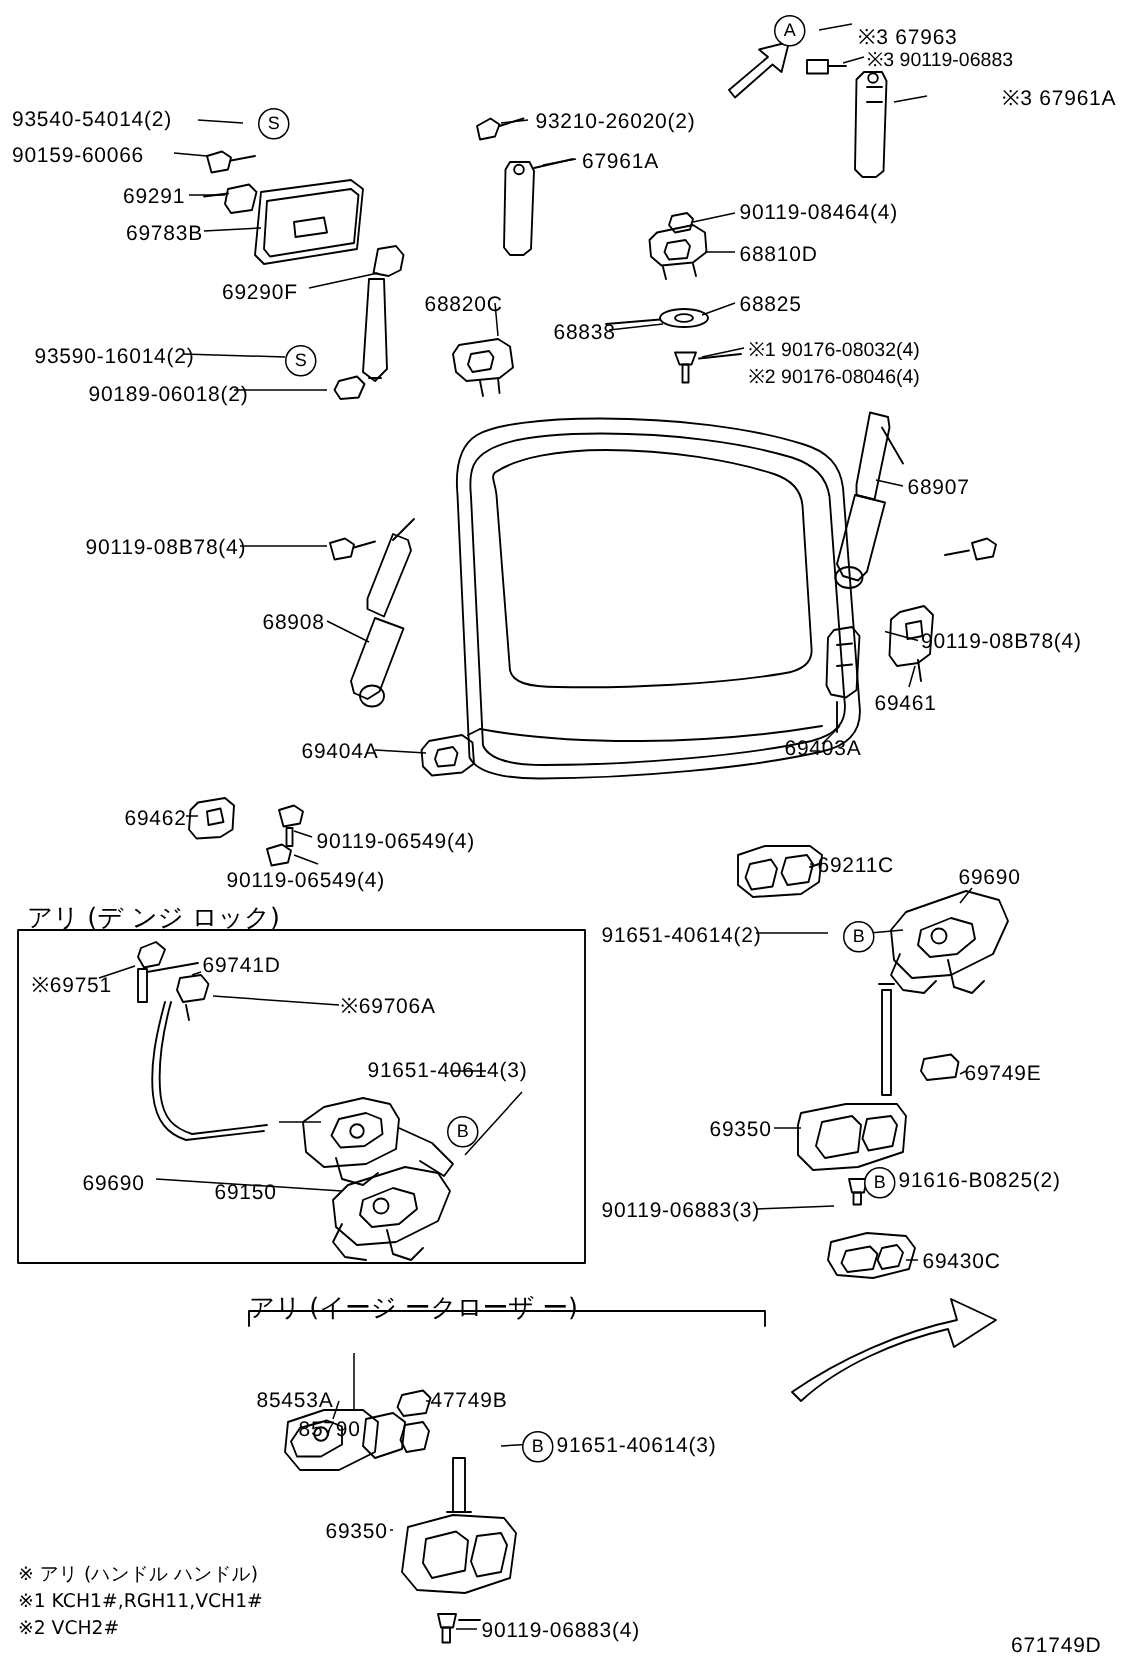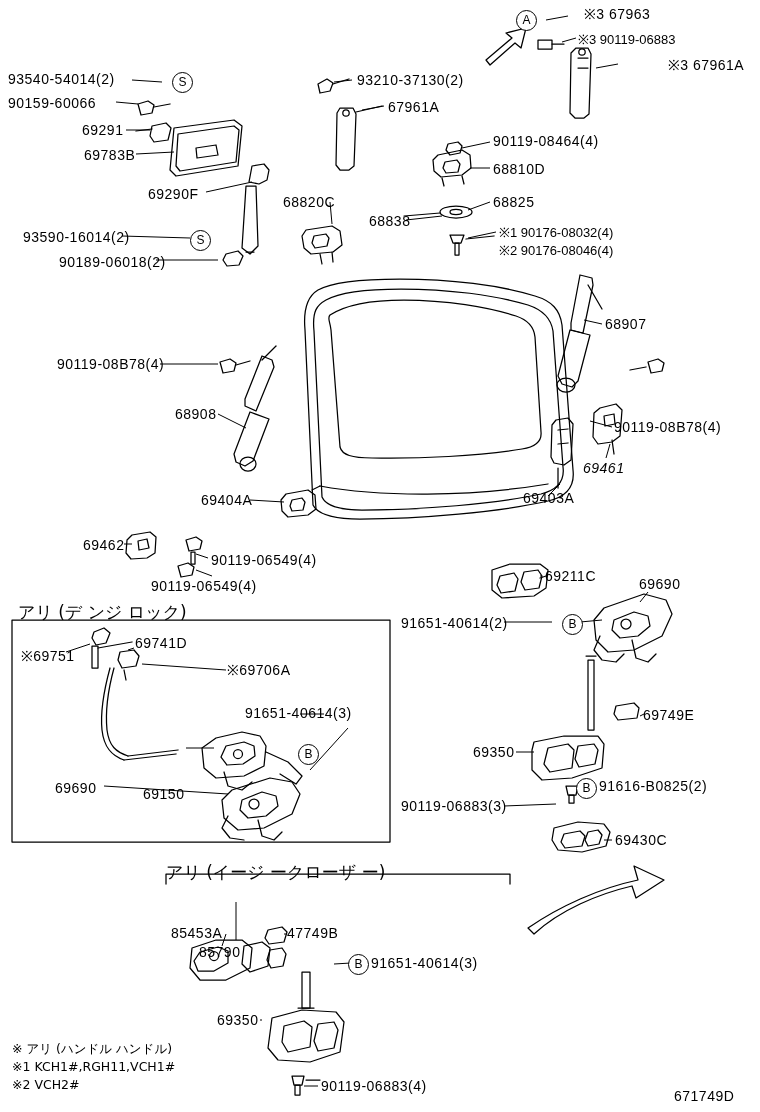--- a/index.html
+++ b/index.html
@@ -284,44 +284,44 @@
   </svg>
 
   <div class="circ" style="left:516px;top:10px;">A</div>
   <div class="circ" style="left:172px;top:72px;">S</div>
   <div class="circ" style="left:190px;top:230px;">S</div>
   <div class="circ" style="left:562px;top:614px;">B</div>
   <div class="circ" style="left:298px;top:744px;">B</div>
   <div class="circ" style="left:576px;top:778px;">B</div>
   <div class="circ" style="left:348px;top:954px;">B</div>
 
-  <div class="lbl code" style="left:572px;top:6px;margin-left:12px;">※3 67963</div>
+  <div class="lbl code" style="left:572px;top:16px;">※3 67963</div>
   <div class="lbl sm" style="left:578px;top:31px;">※3 90119-06883</div>
   <div class="lbl code" style="left:620px;top:57px;margin-left:48px;">※3 67961A</div>
-  <div class="lbl code" style="left:357px;top:72px;">93210-37130(2)</div>
+  <div class="lbl code" style="left:357px;top:72px;">93210-26020(2)</div>
   <div class="lbl code" style="left:388px;top:99px;">67961A</div>
   <div class="lbl code" style="left:8px;top:71px;">93540-54014(2)</div>
   <div class="lbl code" style="left:8px;top:95px;">90159-60066</div>
   <div class="lbl code" style="left:82px;top:122px;">69291</div>
   <div class="lbl code" style="left:84px;top:147px;">69783B</div>
   <div class="lbl code" style="left:148px;top:186px;">69290F</div>
   <div class="lbl code" style="left:283px;top:194px;">68820C</div>
   <div class="lbl code" style="left:369px;top:213px;">68838</div>
   <div class="lbl code" style="left:493px;top:133px;">90119-08464(4)</div>
   <div class="lbl code" style="left:493px;top:161px;">68810D</div>
   <div class="lbl code" style="left:493px;top:194px;">68825</div>
   <div class="lbl sm" style="left:499px;top:224px;">※1 90176-08032(4)</div>
   <div class="lbl sm" style="left:499px;top:242px;">※2 90176-08046(4)</div>
   <div class="lbl code" style="left:23px;top:229px;">93590-16014(2)</div>
   <div class="lbl code" style="left:59px;top:254px;">90189-06018(2)</div>
   <div class="lbl code" style="left:605px;top:316px;">68907</div>
   <div class="lbl code" style="left:57px;top:356px;">90119-08B78(4)</div>
   <div class="lbl code" style="left:175px;top:406px;">68908</div>
   <div class="lbl code" style="left:614px;top:419px;">90119-08B78(4)</div>
-  <div class="lbl code" style="left:583px;top:460px;font-style:italic;">69461</div>
+  <div class="lbl code" style="left:583px;top:460px;">69461</div>
   <div class="lbl code" style="left:523px;top:490px;">69403A</div>
   <div class="lbl code" style="left:201px;top:492px;">69404A</div>
   <div class="lbl code" style="left:83px;top:537px;">69462</div>
   <div class="lbl code" style="left:211px;top:552px;">90119-06549(4)</div>
   <div class="lbl code" style="left:151px;top:578px;">90119-06549(4)</div>
   <div class="lbl code" style="left:545px;top:568px;">69211C</div>
   <div class="lbl code" style="left:639px;top:576px;">69690</div>
   <div class="lbl code" style="left:401px;top:615px;">91651-40614(2)</div>
   <div class="lbl code" style="left:21px;top:648px;">※69751</div>
   <div class="lbl code" style="left:135px;top:635px;">69741D</div>

